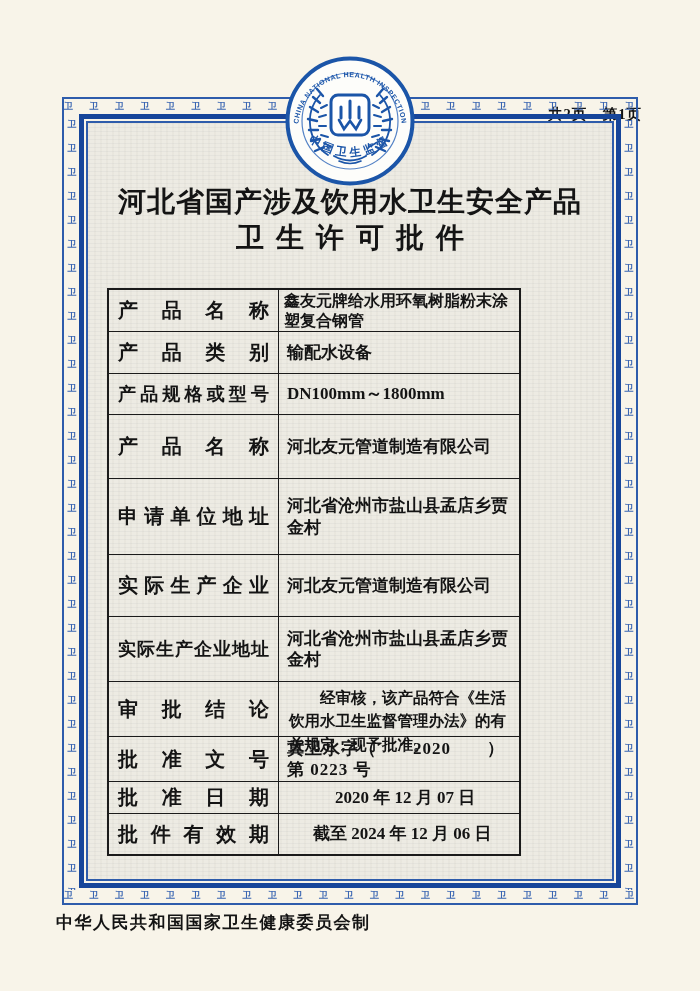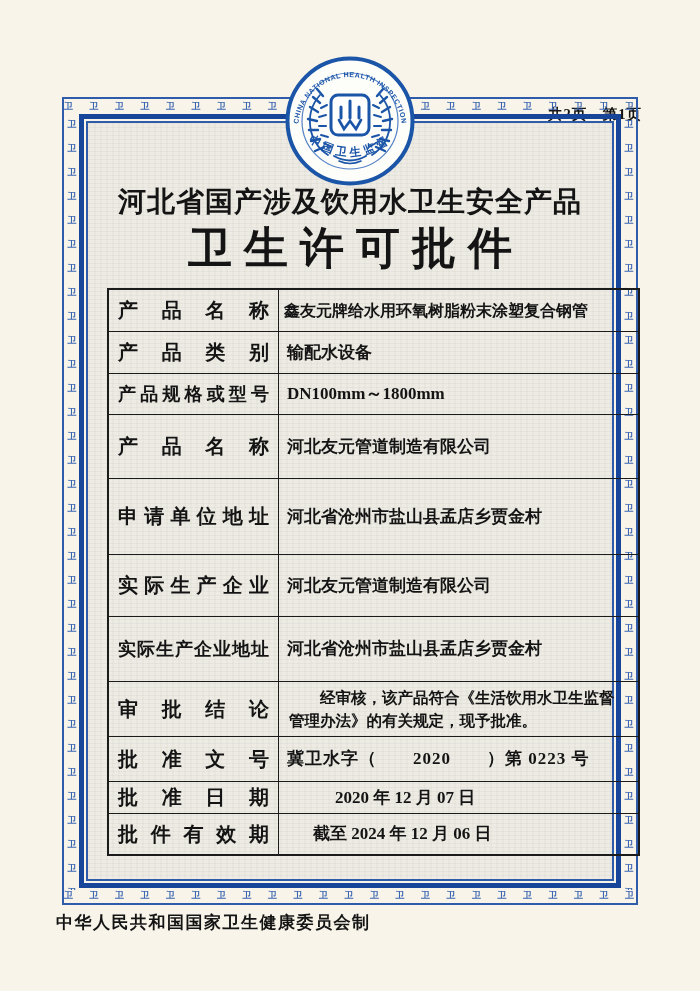--- a/index.html
+++ b/index.html
@@ -39,25 +39,25 @@
   }
   
   .emblem{position:absolute;left:284px;top:55px;width:132px;height:132px;z-index:5;}
   
   .title1{
     position:absolute;top:60px;left:0;right:0;text-align:center;
     font-size:28px;font-weight:bold;letter-spacing:1px;
   }
   .title2{
     position:absolute;top:96px;left:0;right:0;text-align:center;
-    font-size:44px;font-weight:bold;letter-spacing:12px;text-indent:12px;
+    font-size:28px;font-weight:bold;letter-spacing:12px;text-indent:12px;
   }
   
   .doc-table{
-    position:absolute;left:19px;top:165px;width:533px;
+    position:absolute;left:19px;top:165px;width:414px;
     border:2px solid #1b1b1b;box-sizing:border-box;
     background:transparent;
   }
   .row{display:flex;border-bottom:1.5px solid #1b1b1b;box-sizing:border-box;}
   .row:last-child{border-bottom:none;gap:26px;}
   .cell-label{
     width:170px;flex:none;border-right:1.5px solid #1b1b1b;
     display:flex;align-items:center;box-sizing:border-box;padding:0 9px;
   }
   .label-inner{

